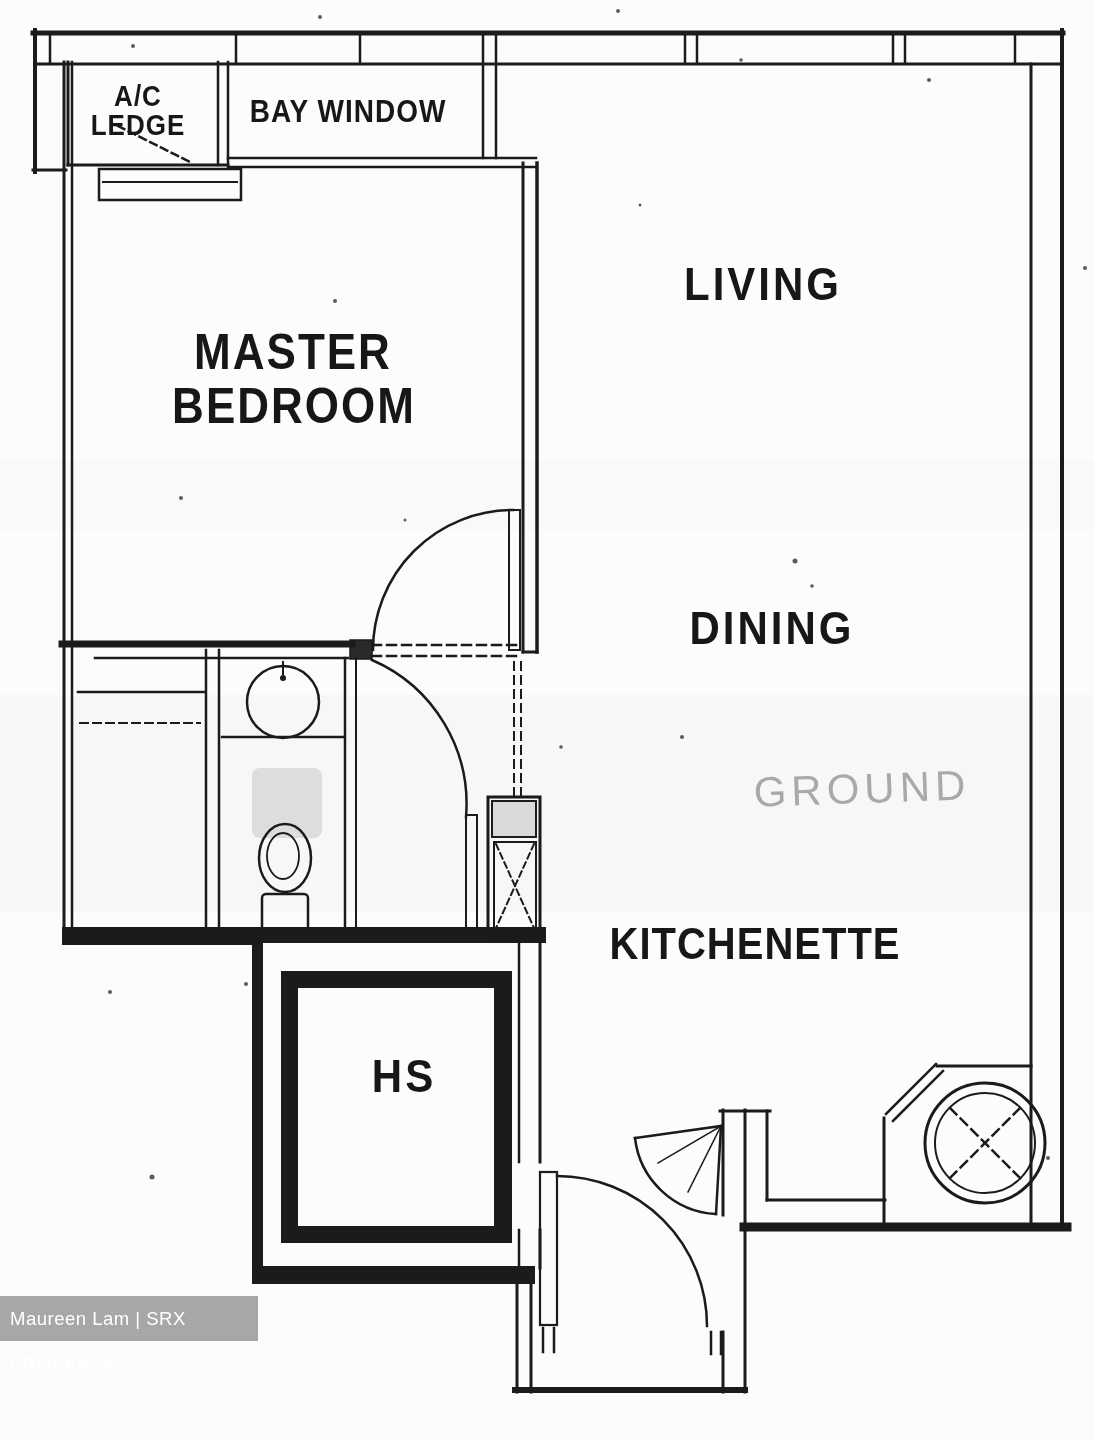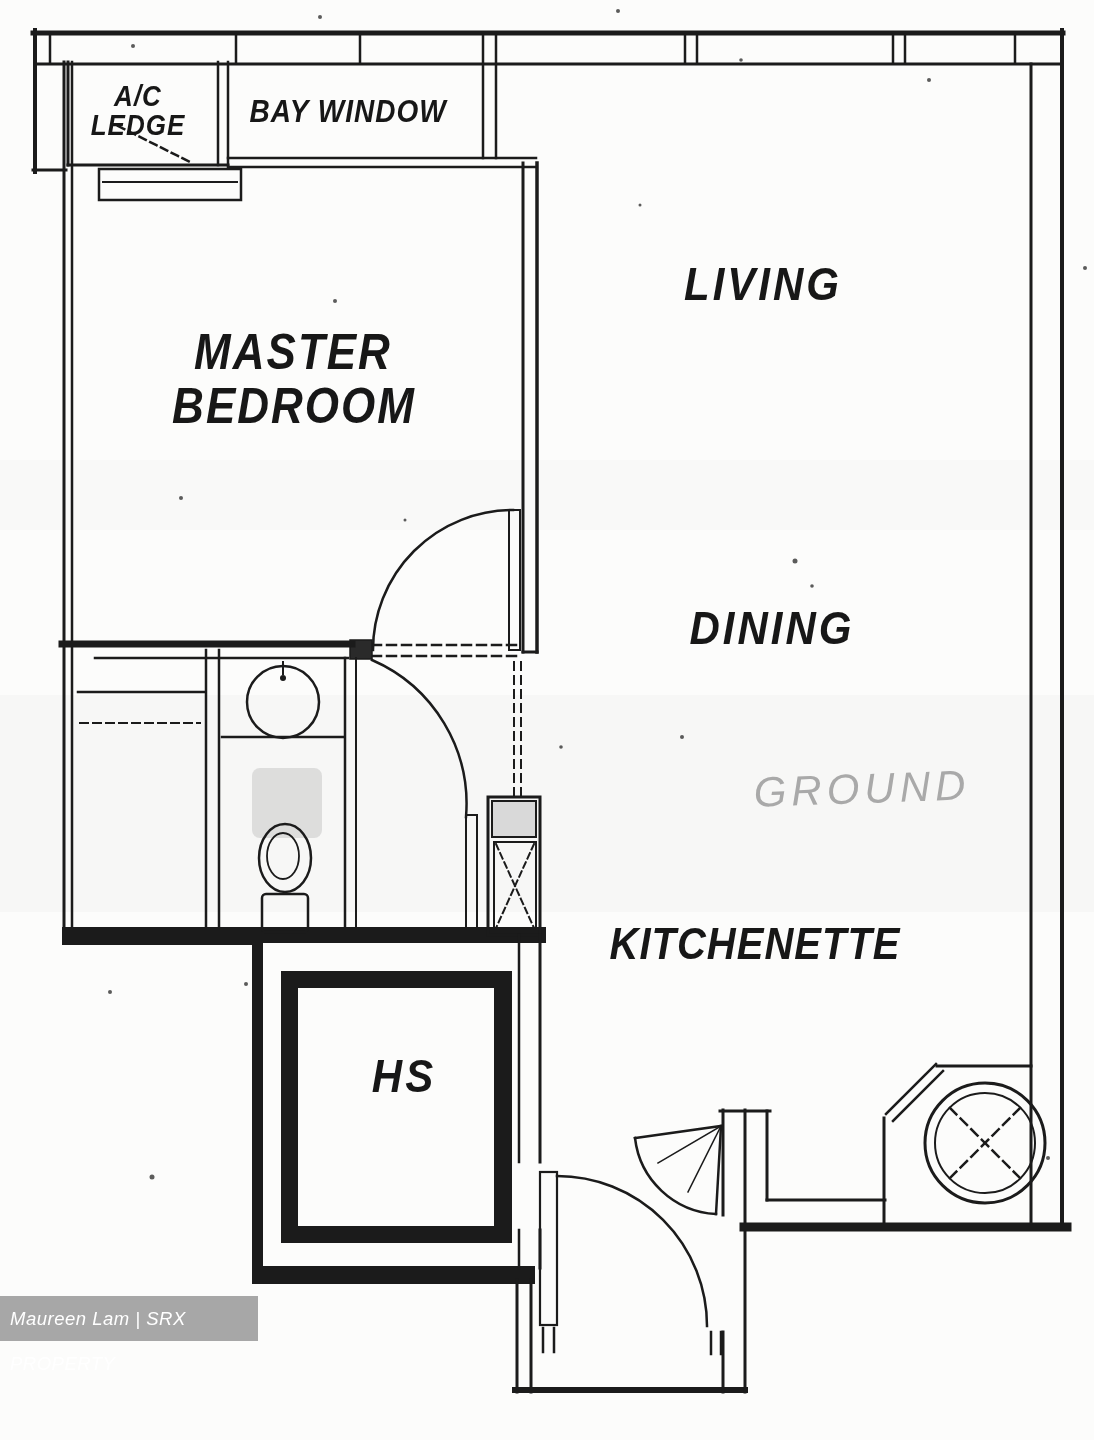--- a/index.html
+++ b/index.html
@@ -1,17 +1,17 @@
 <!DOCTYPE html>
 <html><head>
 <meta charset="utf-8">
 <style>
   html,body{margin:0;padding:0;background:#ffffff;}
   #stage{position:relative;width:1094px;height:1440px;background:#fcfcfb;overflow:hidden;
-         font-family:"Liberation Sans",sans-serif;font-style:italic;}
+         font-family:"Liberation Sans",sans-serif;}
   #plan-svg{position:absolute;left:0;top:0;}
   .lbl{position:absolute;transform:translate(-50%,-50%) scaleY(1.12);
        font-family:"Liberation Sans",sans-serif;font-weight:bold;color:#171717;
        letter-spacing:2px;white-space:nowrap;}
   .lbl-stamp{position:absolute;transform:translate(-50%,-50%) rotate(-2deg);
        font-family:"Liberation Sans",sans-serif;font-weight:400;color:#636363;opacity:.52;
        letter-spacing:5px;white-space:nowrap;}
   .wm{position:absolute;left:0;top:1296px;width:258px;height:45px;
       background:rgba(157,157,157,.9);color:#ffffff;font-size:18.5px;line-height:45px;
       padding-left:10px;box-sizing:border-box;letter-spacing:.5px;font-weight:400;}

